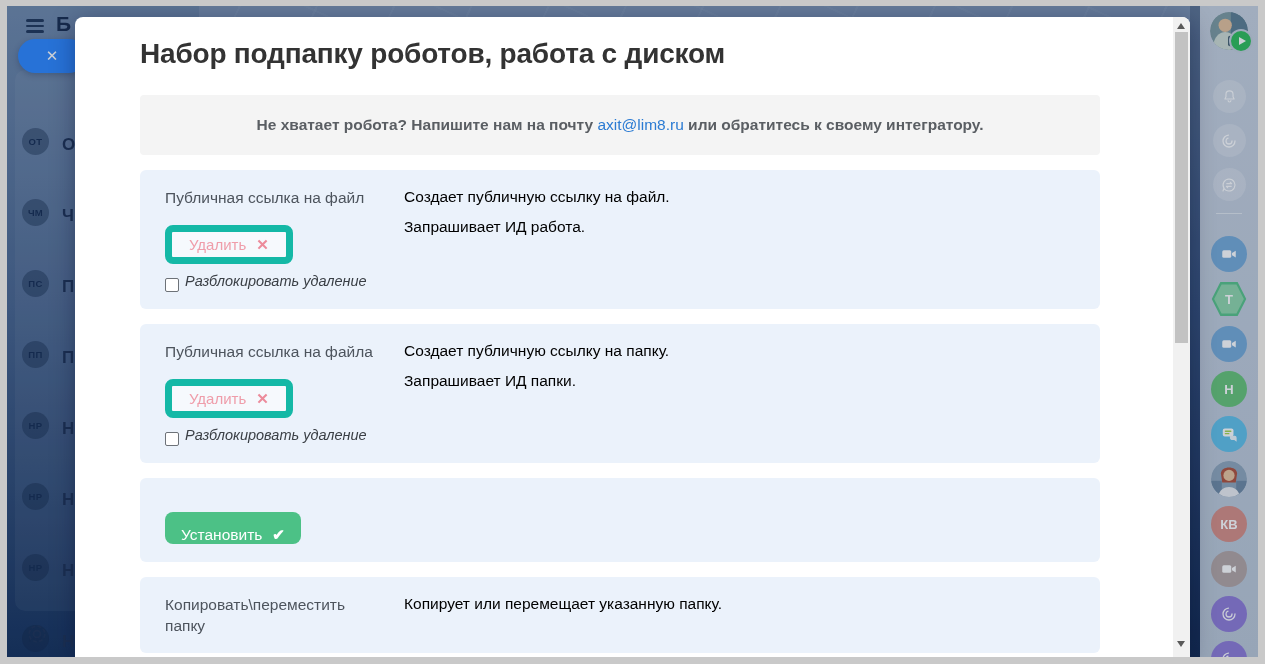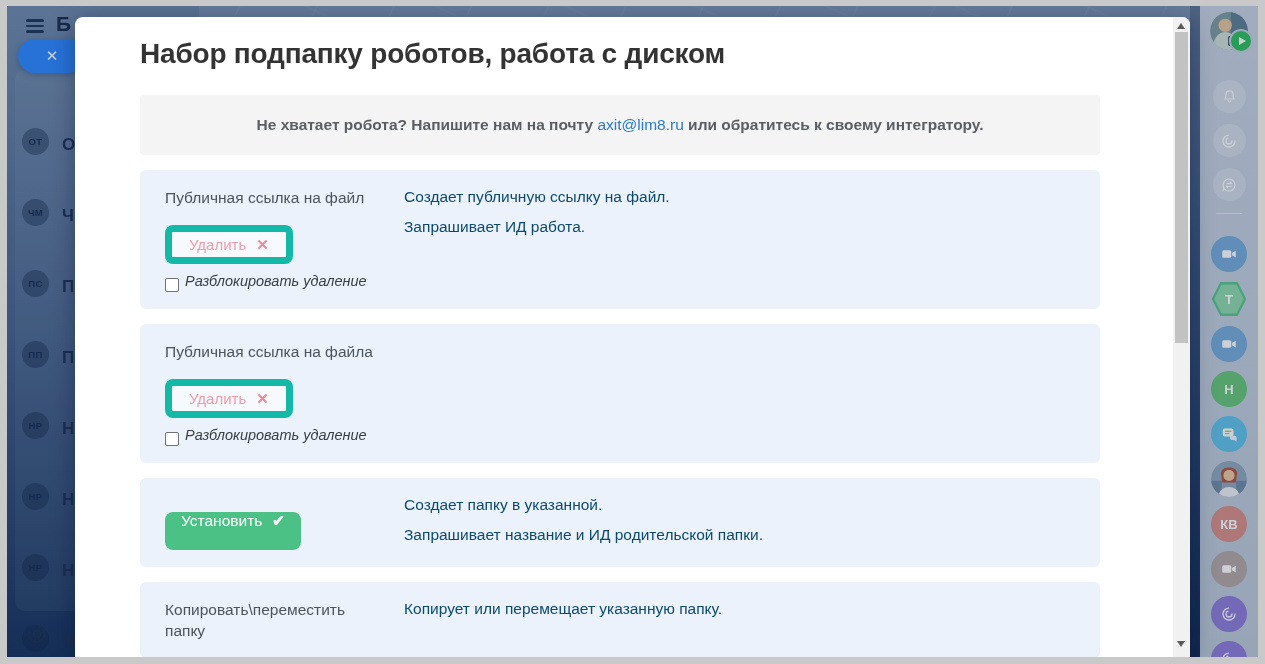--- a/index.html
+++ b/index.html
@@ -74,26 +74,26 @@
   .m-arrow.down{bottom:10px;border-width:6px 4.5px 0 4.5px;border-color:#5a5a5a transparent transparent transparent;}
   .m-content{position:absolute;top:0;left:0;right:17px;bottom:0;overflow:hidden;
     padding:21px 73px 0 65px;}
   .m-title{margin:0;font-size:28px;line-height:32px;font-weight:600;color:#333;letter-spacing:-.2px;}
   .notice{margin-top:25px;height:60px;background:#f4f4f4;border-radius:4px;
     display:flex;align-items:center;justify-content:center;
     font-size:15.5px;font-weight:600;color:#5a5e63;}
   .notice a{color:#2b7bd3;text-decoration:none;font-weight:400;cursor:pointer;}
   .card{margin-top:15px;background:#ebf2fb;border-radius:6px;padding:17px 15px 17px 25px;display:flex;}
   .col-left{width:212px;margin-right:27px;flex:none;font-size:15.5px;line-height:21px;color:#4d545d;}
-  .col-right{flex:1;font-size:15.5px;line-height:30px;color:#0c4a6e;margin-top:-5px;}
+  .col-right{flex:1;font-size:15.5px;line-height:30px;color:#000000;margin-top:-5px;}
   .btn-delete{margin-top:17px;display:inline-flex;align-items:center;gap:10px;height:39px;
     padding:0 17px;border:7px solid #14b8a6;border-radius:8px;background:rgba(255,255,255,0.55);
     color:#ef9daa;font-size:15px;cursor:pointer;font-family:inherit;}
   .btn-delete .glyph{color:#ec8b9b;font-weight:bold;font-size:15px;}
-  .btn-install{margin-top:17px;display:inline-flex;align-items:flex-start;gap:10px;height:38px;
+  .btn-install{margin-top:17px;display:inline-flex;align-items:flex-end;gap:10px;height:32px;
     padding:0 16px;border:none;border-radius:8px;background:#4cc186;color:#fff;font-size:15.5px;
     cursor:pointer;font-family:inherit;}
   .btn-install .glyph{font-weight:bold;font-size:15px;}
   .cb-row{margin-top:7px;display:flex;align-items:flex-end;gap:6px;}
   .cb{width:12px;height:12px;border:1px solid #6d7278;border-radius:2px;background:#fff;flex:none;cursor:pointer;}
   .cb-label{font-style:italic;font-size:14.5px;color:#3a3f45;}
 </style>
 </head>
 <body>
 
@@ -315,33 +315,33 @@
       <button class="btn-delete">
         <span>Удалить</span>
         <span class="glyph">✕</span>
       </button>
       
       <div class="cb-row">
         <span class="cb"></span>
         <span class="cb-label">Разблокировать удаление</span>
       </div>
     </div>
+    <div class="col-right">
+                <div>Создает публичную ссылку на папку.</div>
+                <div>Запрашивает ИД папки.</div>
+              </div>
   </div><div class="card">
     <div class="col-left">
       
       <button class="btn-install">
         <span>Установить</span>
         <span class="glyph">✔</span>
       </button>
       
     </div>
-    <div class="col-right">
-                <div>Создает папку в указанной.</div>
-                <div>Запрашивает название и ИД родительской папки.</div>
-              </div>
   </div><div class="card">
     <div class="col-left">
       <div>Копировать\переместить папку</div>
 
     </div>
     <div class="col-right">
                 <div>Копирует или перемещает указанную папку.</div>
               </div>
   </div></div>
       </div>

